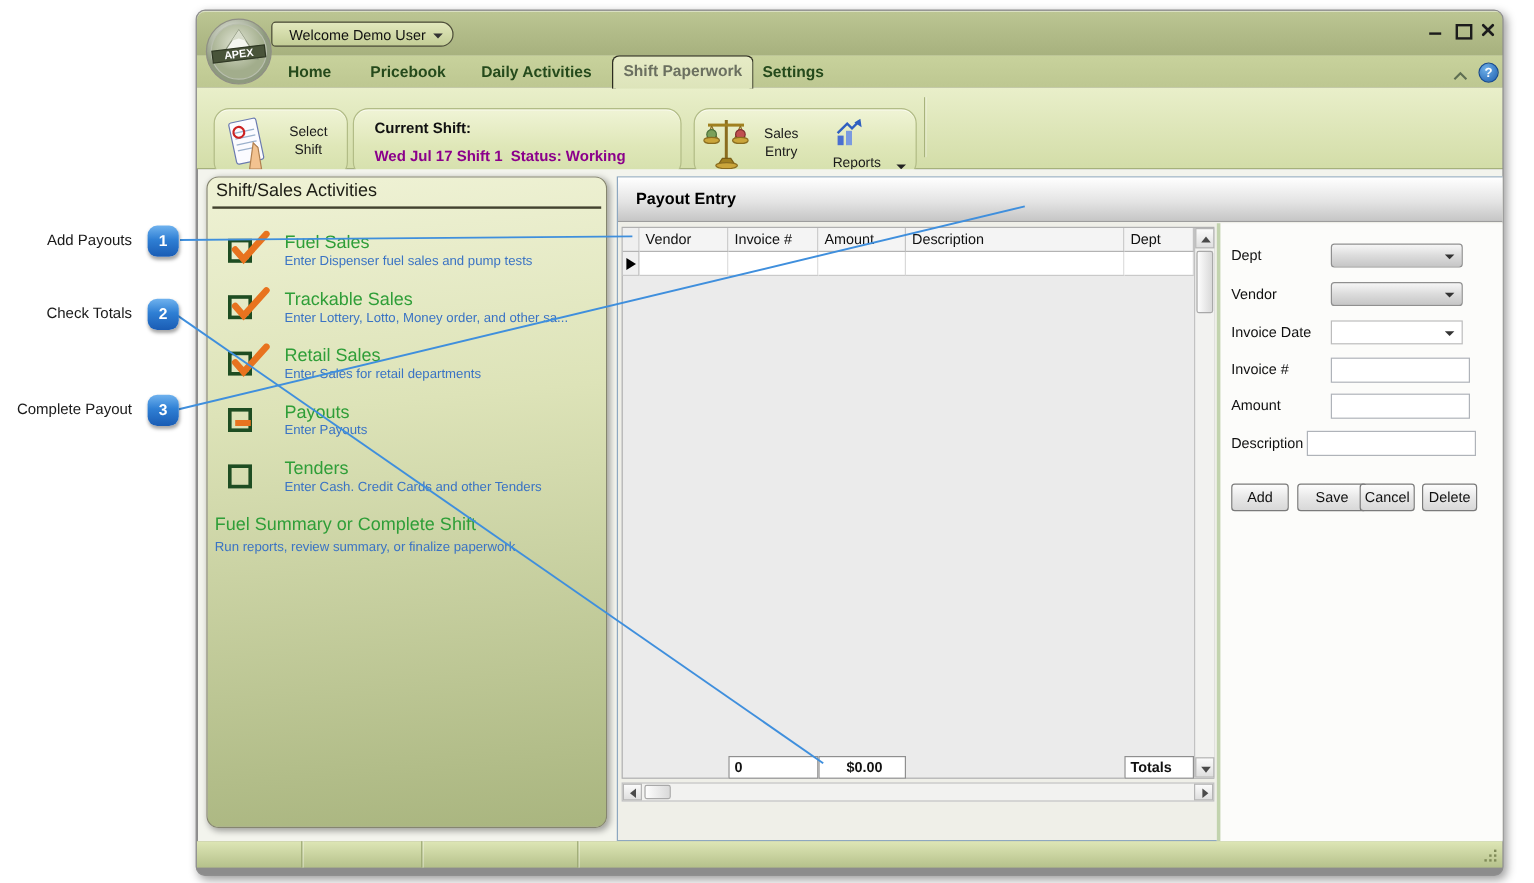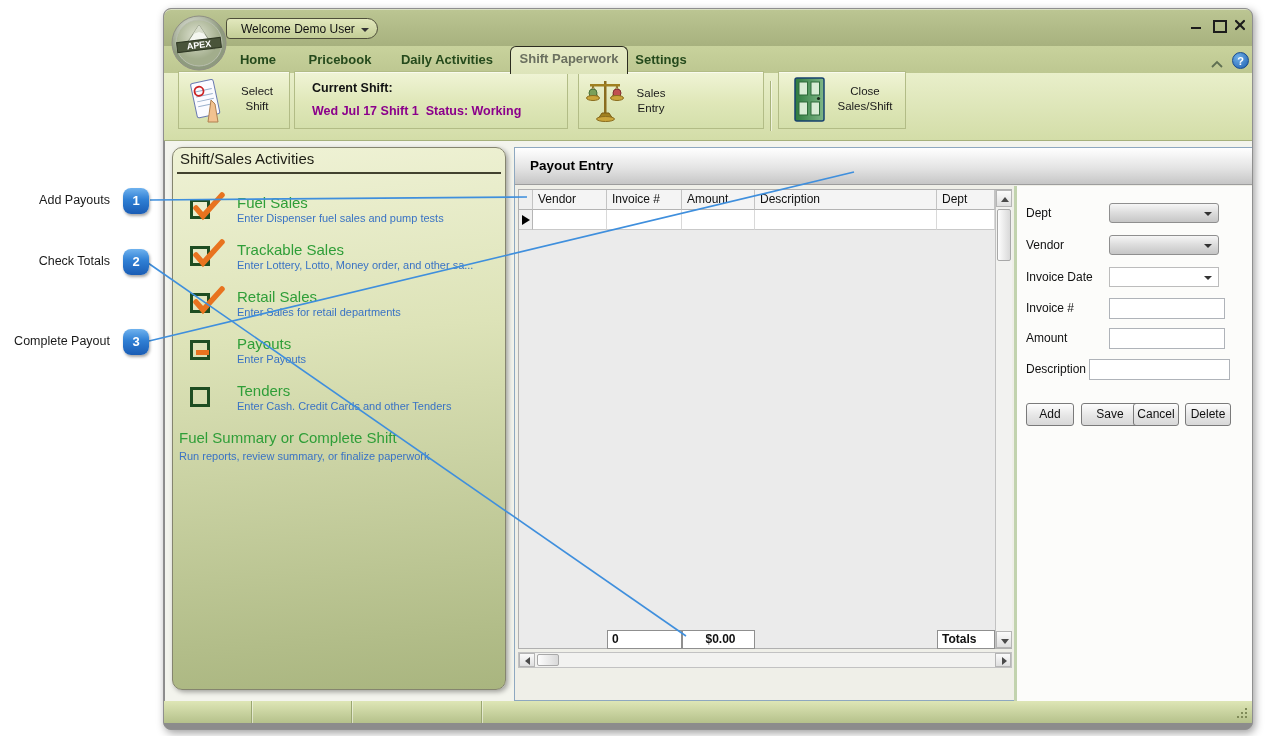--- a/index.html
+++ b/index.html
@@ -28,21 +28,21 @@
     line-height:24px;cursor:pointer;}
   .tab.selected{top:37px;height:28px;background:linear-gradient(#e6ebc6,#dde4ba);
     border:1px solid #2c2c20;border-bottom:none;border-radius:6px 6px 0 0;color:#6b7060;z-index:3;}
   #help-icon{left:1068px;top:43px;width:17px;height:17px;border-radius:50%;
     background:radial-gradient(circle at 35% 30%,#6fb0e8,#1e5fb0);border:1px solid #174a90;
     color:#fff;font-size:11px;font-weight:bold;text-align:center;line-height:16px;cursor:pointer;}
 
   
   #ribbon{left:0;top:64px;width:1090px;height:68px;background:linear-gradient(#e9efca,#d3dda8);
     border-bottom:1px solid #a6b17c;}
-  .rgroup{top:62px;height:58px;border:1px solid #b2bc86;border-radius:0;
+  .rgroup{top:81px;height:58px;border:1px solid #b2bc86;border-radius:13px;
     background:linear-gradient(#f0f4d6,#dfe7b8 55%,#d4dfab);box-shadow:inset 0 1px 0 rgba(255,255,255,.6);}
   .rlabel{font-size:11.5px;color:#1a1a1a;text-align:center;line-height:15px;}
   #current-shift-label{font-size:12.5px;font-weight:bold;color:#111;}
   #current-shift-value{font-size:12.5px;font-weight:bold;color:#8b008b;white-space:pre;}
   .vsep{width:1px;background:#a8b37b;box-shadow:1px 0 0 rgba(255,255,255,.55);}
   .rdd{width:0;height:0;border-left:4px solid transparent;border-right:4px solid transparent;
     border-top:4px solid #222;}
 
   
   #contentbg{left:1px;top:132px;width:1088px;height:560px;background:#f3f4ed;}
@@ -229,44 +229,34 @@
           <ellipse cx="7" cy="21" rx="6.5" ry="2.5" fill="#caa53a" stroke="#8a6d1f"></ellipse>
           <ellipse cx="31" cy="21" rx="6.5" ry="2.5" fill="#caa53a" stroke="#8a6d1f"></ellipse>
           <path d="M12 42 h15 l-4 -6 h-7 z" fill="#a0801f" stroke="#7a5d15"></path>
           <ellipse cx="19.5" cy="42" rx="9" ry="2.5" fill="#caa53a" stroke="#8a6d1f"></ellipse>
         </svg>
         <div class="rlabel abs" style="left:50px;top:14px;width:44px">
           <div>Sales</div>
           <div>Entry</div>
         </div>
       </div>
+      <div class="abs" style="left:98px;top:0;width:86px;height:56px;cursor:pointer">
+        <svg class="abs" style="left:18px;top:8px" width="26" height="24" viewBox="0 0 26 24">
+          <rect x="3" y="14" width="5" height="8" fill="#4a6fd0"></rect>
+          <rect x="10" y="10" width="5" height="12" fill="#7a9ae0"></rect>
+          <polyline points="3,12 11,4 15,8 21,2" fill="none" stroke="#2f5fc0" stroke-width="2"></polyline>
+          <polygon points="22,0 23,7 17,3" fill="#2f5fc0"></polygon>
+        </svg>
+        <div class="rlabel abs" style="left:6px;top:38px;width:62px">Reports</div>
+        <span class="rdd abs" style="left:70px;top:46px"></span>
+      </div>
     </div>
 
     <div class="abs vsep" style="left:606px;top:72px;height:50px"></div>
 
-    <div class="abs rgroup" style="left:614px;width:128px">
-      <svg class="abs" style="left:14px;top:5px" width="34" height="46" viewBox="0 0 34 46">
-        <defs>
-            <linearGradient id="doorg" x1="0" y1="0" x2="1" y2="0">
-              <stop offset="0%" stop-color="#2e7a3e"></stop>
-              <stop offset="100%" stop-color="#7fb687"></stop>
-            </linearGradient>
-          </defs>
-        <rect x="2" y="1" width="29" height="43" rx="2" fill="url(#doorg)" stroke="#16406e" stroke-width="1.5"></rect>
-        <rect x="6" y="5" width="8.5" height="13" fill="#d8ecd4" stroke="#2f6b3a"></rect>
-        <rect x="18" y="5" width="8.5" height="13" fill="#d8ecd4" stroke="#2f6b3a"></rect>
-        <rect x="6" y="25" width="8.5" height="13" fill="#d8ecd4" stroke="#2f6b3a"></rect>
-        <rect x="18" y="25" width="8.5" height="13" fill="#d8ecd4" stroke="#2f6b3a"></rect>
-        <circle cx="25.5" cy="21.5" r="1.6" fill="#1a2a1a"></circle>
-      </svg>
-      <div class="rlabel abs" style="left:48px;top:12px;width:76px">
-        <div>Close</div>
-        <div>Sales/Shift</div>
-      </div>
-    </div>
 
     <div id="contentbg" class="abs"></div>
 
     <div id="act-panel" class="abs"></div>
     <div id="act-title" class="abs">Shift/Sales Activities</div>
     <div id="act-rule" class="abs"></div>
 
     <div class="abs cb state-checked" style="left:26px;top:190px">
       <svg class="check" viewBox="0 0 36 32">
           <path d="M6 16 L13 24 L32 3" fill="none" stroke="#e8731f" stroke-width="5.5" stroke-linecap="round"></path>

